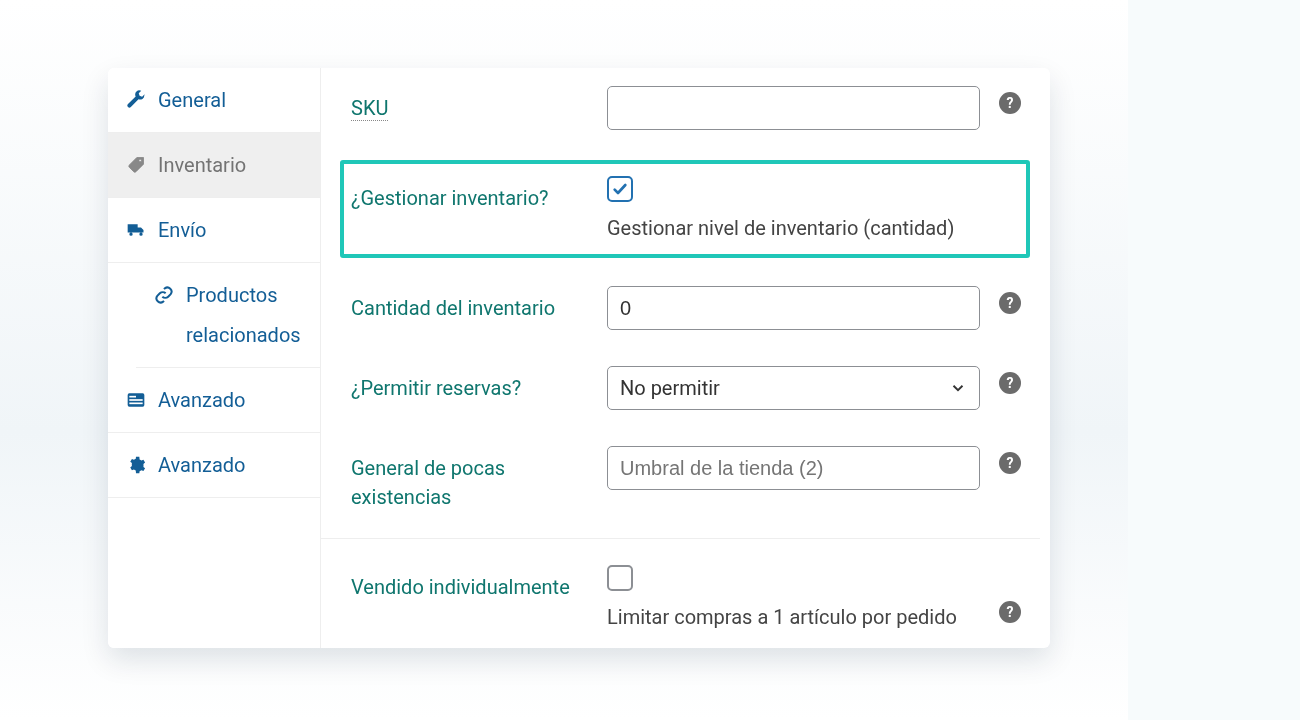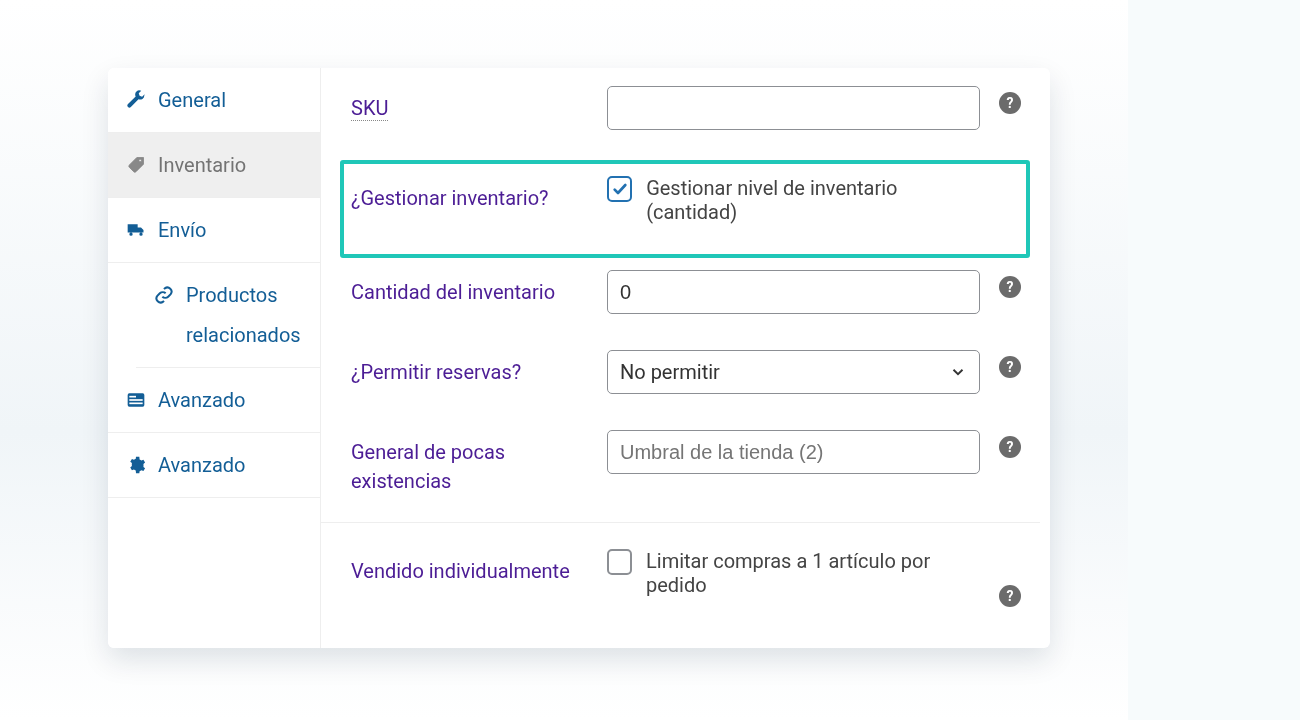--- a/index.html
+++ b/index.html
@@ -68,21 +68,21 @@
   .row {
     display: flex;
     align-items: flex-start;
     padding: 18px 0 18px 0;
   }
   .row + .row { }
   .label {
     width: 256px;
     flex: 0 0 256px;
     font-size: 20px;
-    color: #4c1d95;
+    color: #0f766e;
     padding-top: 8px;
     line-height: 1.45;
   }
   .label .under { border-bottom: 1px dotted #888; }
   .field {
     flex: 1;
     display: flex;
     flex-direction: column;
     gap: 10px;
     max-width: 500px;
@@ -109,21 +109,21 @@
     padding-top:6px;
   }
   .help {
     width: 22px; height:22px; border-radius:50%;
     background:#6b6b6b; color:#fff;
     display:flex;align-items:center;justify-content:center;
     font-size:14px; font-weight:700; cursor:help;
   }
 
   
-  .cbwrap { display:flex; flex-direction:row; gap:14px; }
+  .cbwrap { display:flex; flex-direction:column; gap:14px; }
   .cb {
     width: 26px; height: 26px;
     border: 2.5px solid #2271b1;
     border-radius: 5px;
     display:flex;align-items:center;justify-content:center;
     cursor:pointer;
   }
   .cb svg { width: 16px; height:16px; }
   .cb.empty { border-color:#8c8f94; }
   .subtext { font-size: 20px; color:#444; }

